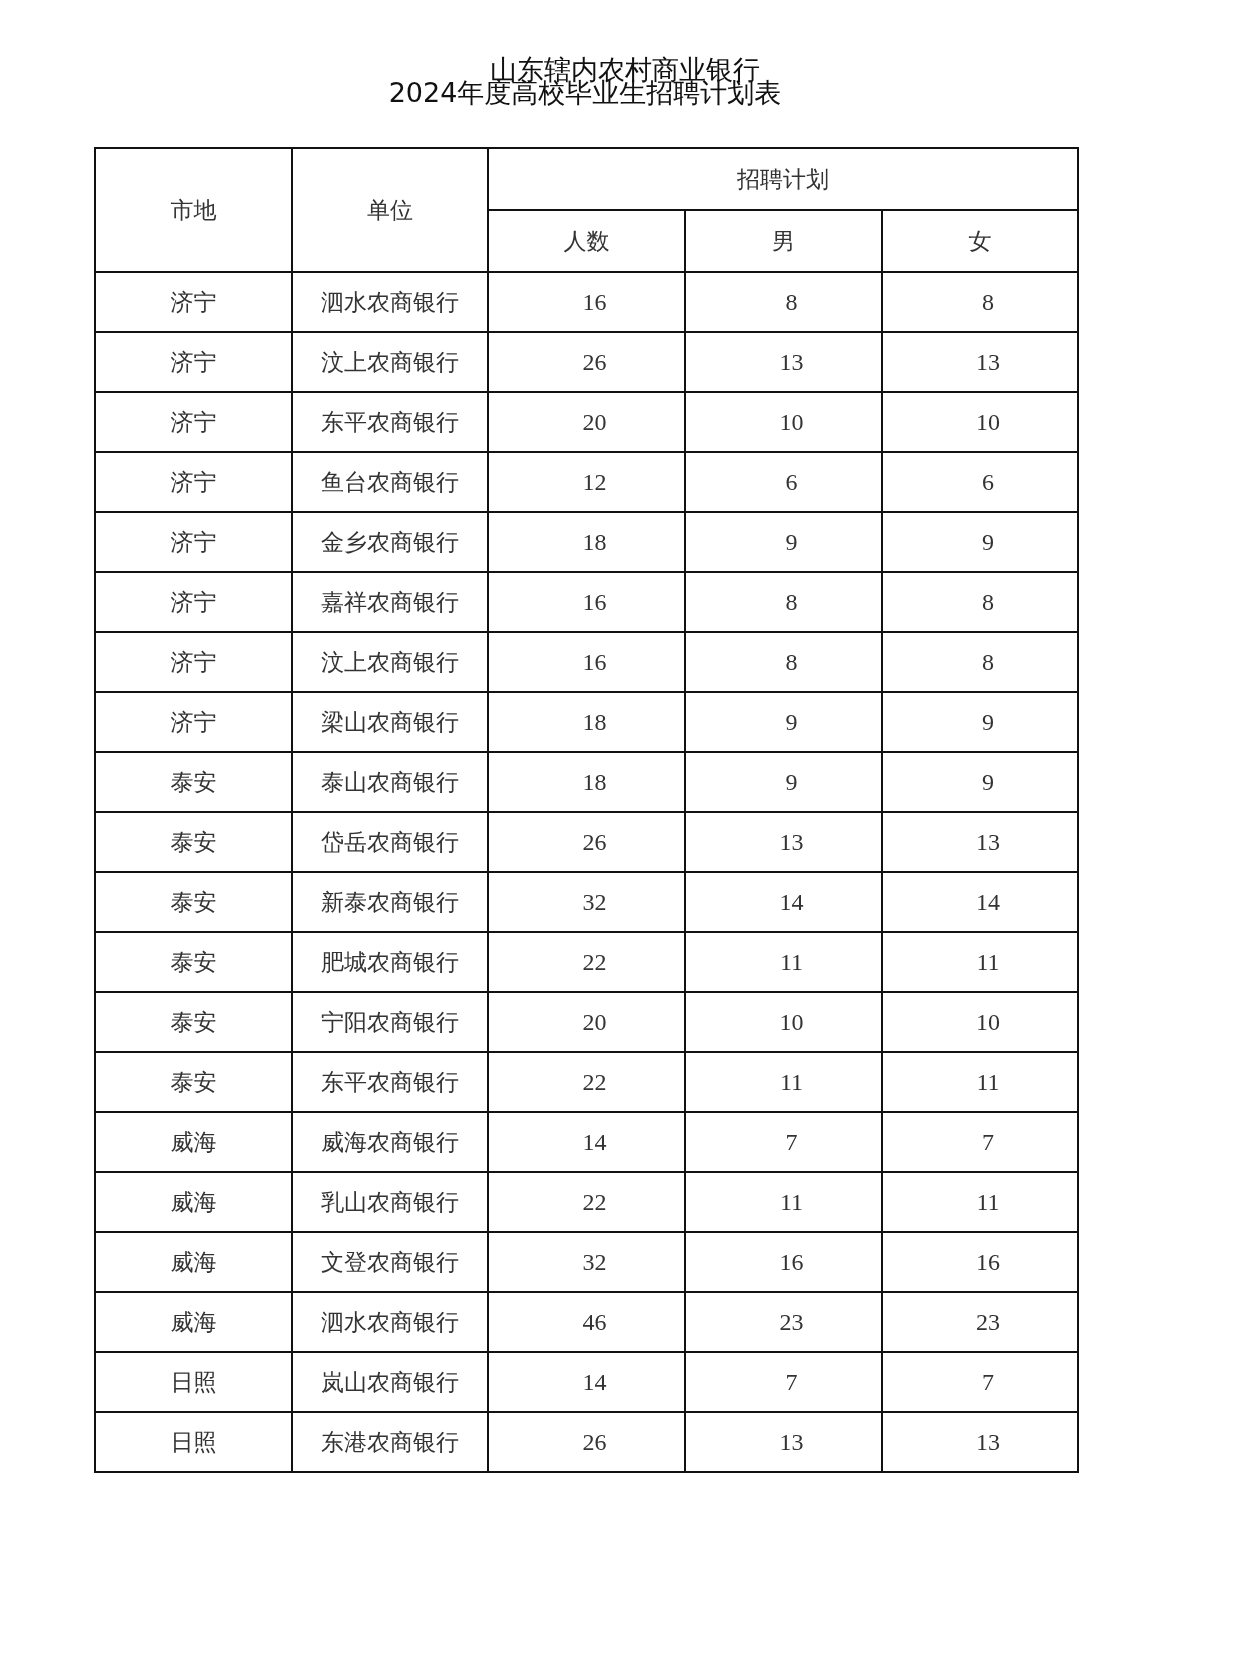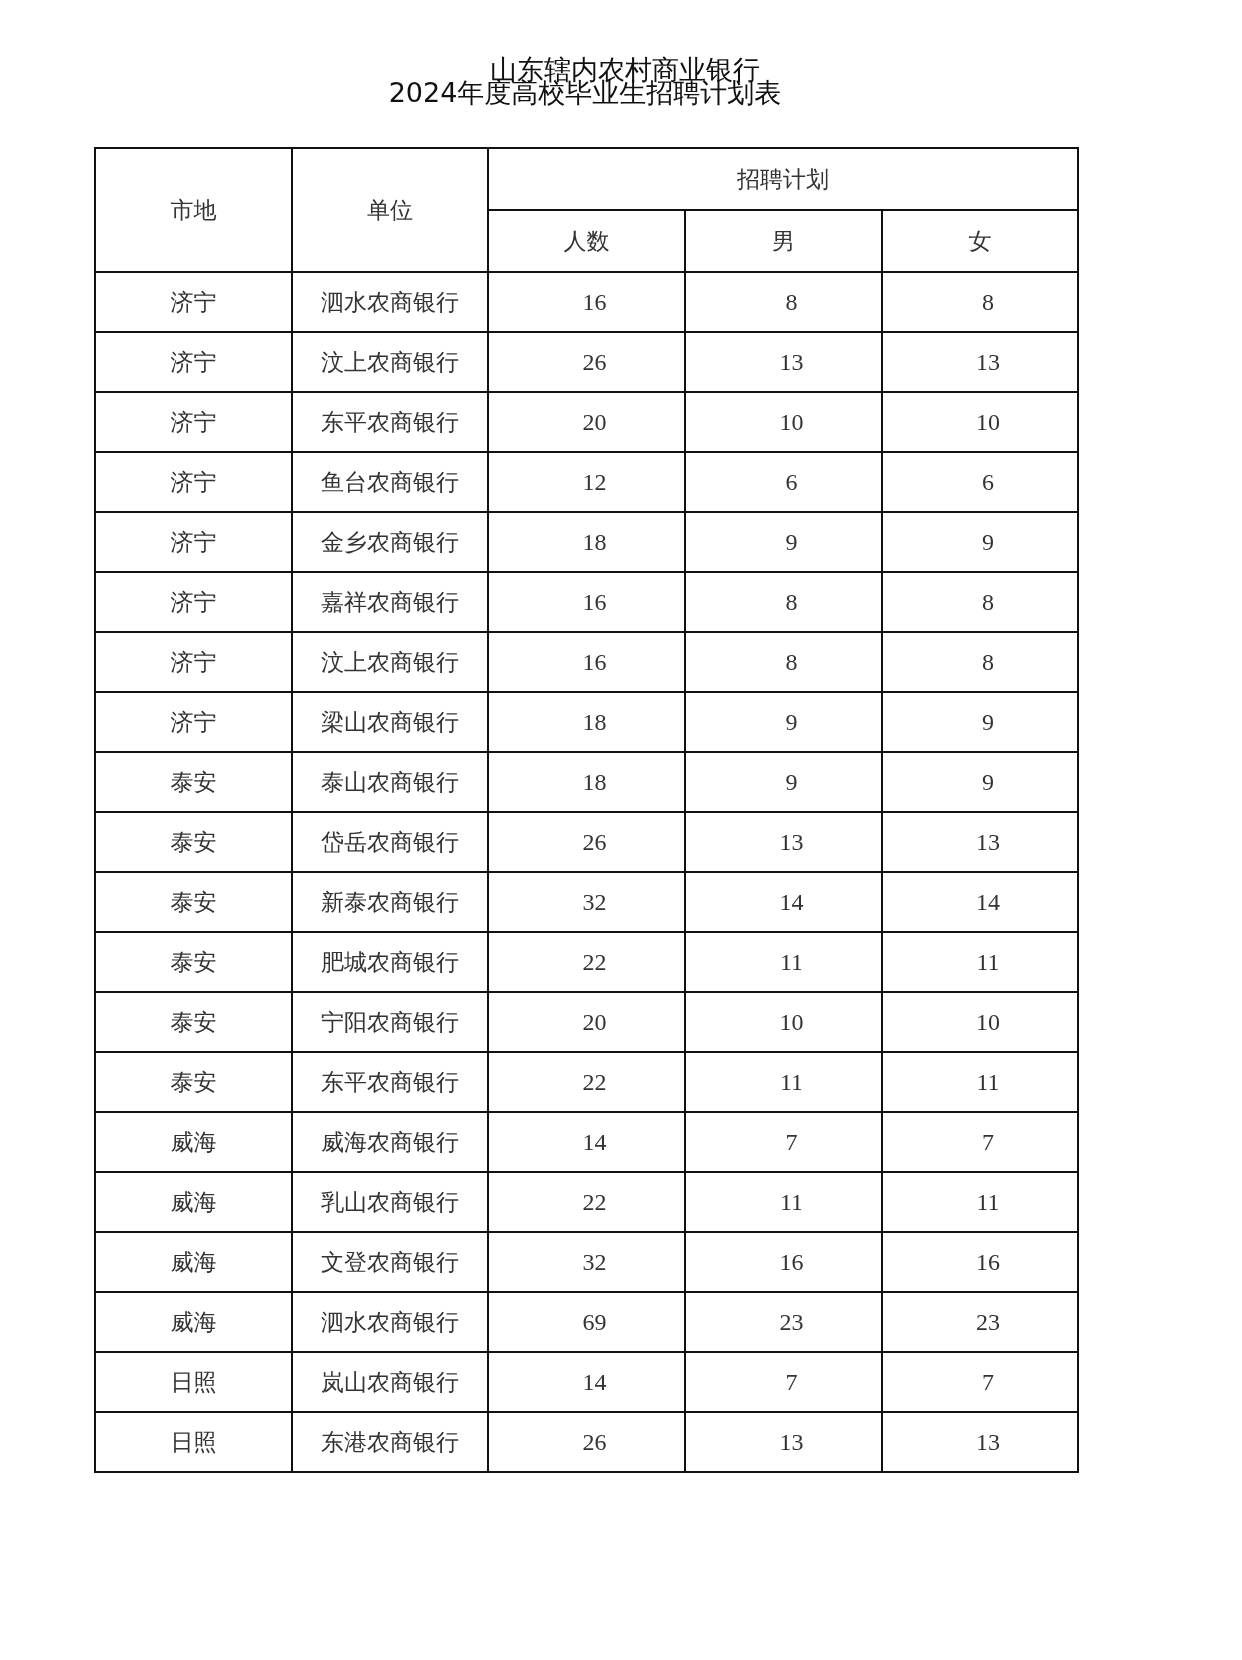--- a/index.html
+++ b/index.html
@@ -161,21 +161,21 @@
       <tr class="drow">
         <td class="city">威海</td>
         <td class="unit">文登农商银行</td>
         <td class="num">32</td>
         <td class="num">16</td>
         <td class="num">16</td>
       </tr>
       <tr class="drow">
         <td class="city">威海</td>
         <td class="unit">泗水农商银行</td>
-        <td class="num">69</td>
+        <td class="num">46</td>
         <td class="num">23</td>
         <td class="num">23</td>
       </tr>
       <tr class="drow">
         <td class="city">日照</td>
         <td class="unit">岚山农商银行</td>
         <td class="num">14</td>
         <td class="num">7</td>
         <td class="num">7</td>
       </tr>

